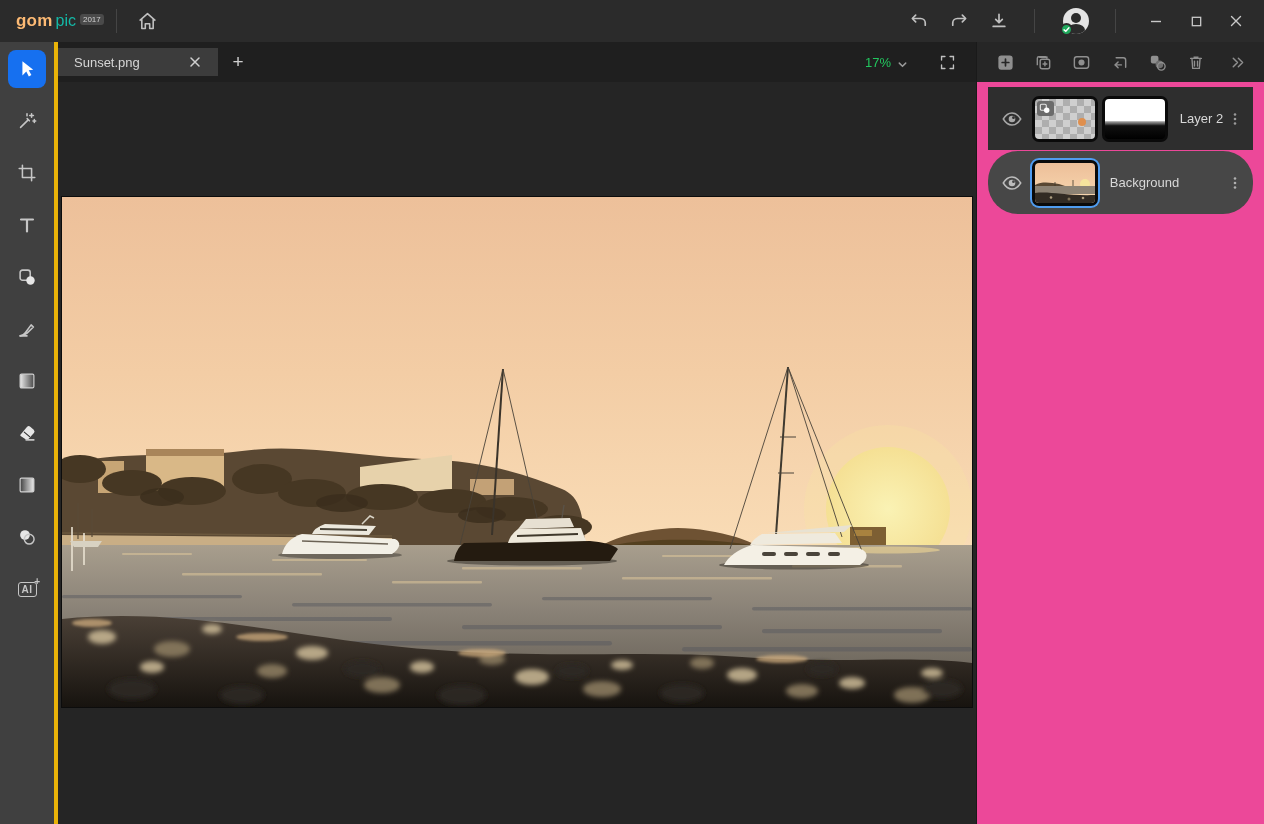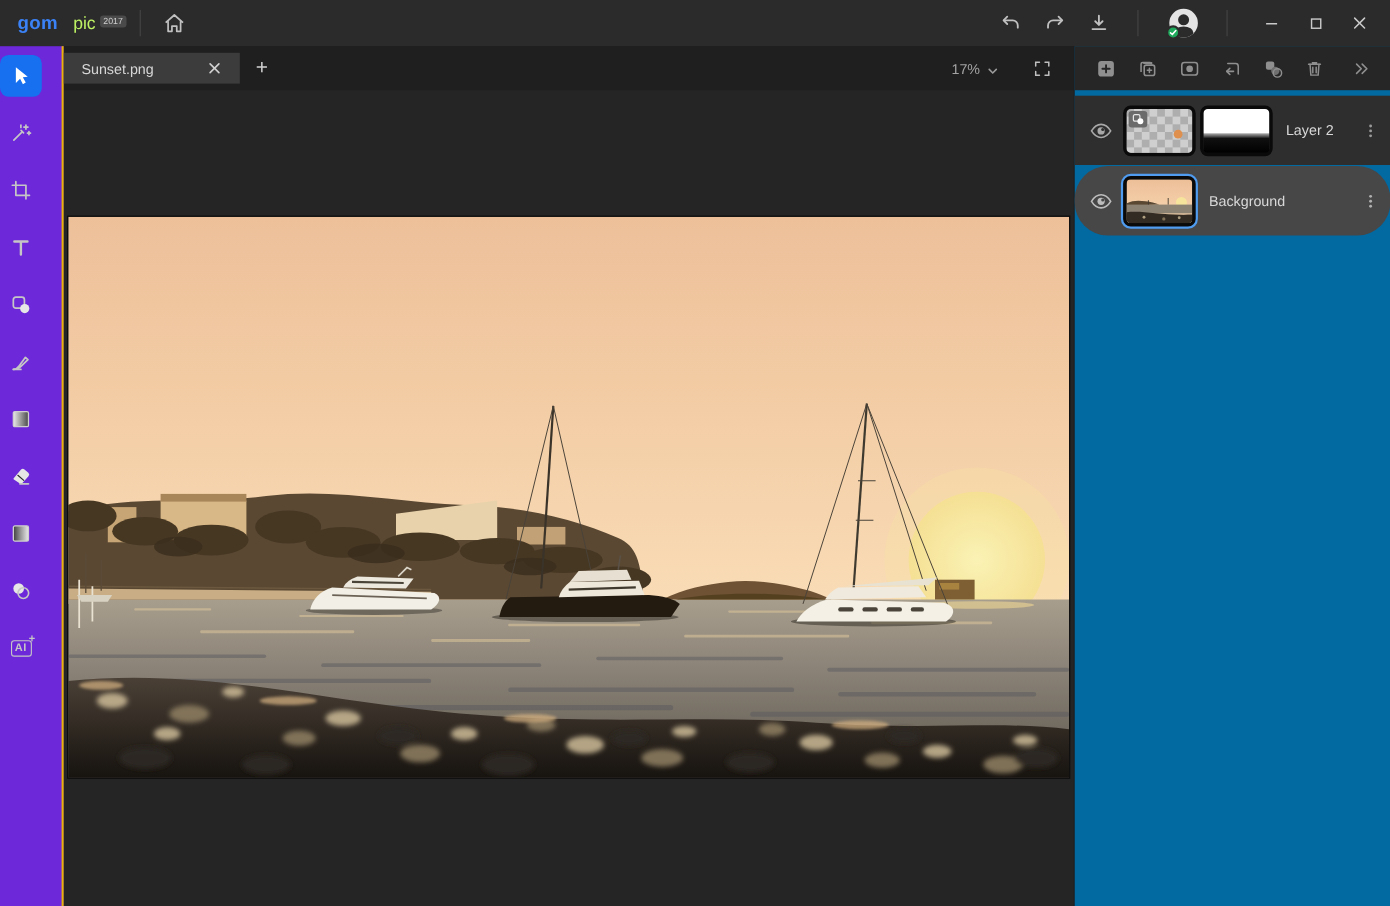--- a/index.html
+++ b/index.html
@@ -3,22 +3,22 @@
 <meta charset="utf-8">
 <style>
   * { margin:0; padding:0; box-sizing:border-box; }
   html,body { width:1264px; height:824px; overflow:hidden; background:#232323;
               font-family:"Liberation Sans", sans-serif; }
   .window { width:1264px; height:824px; display:flex; flex-direction:column; }
 
   
   .titlebar { height:42px; background:#2b2b2b; display:flex; align-items:center; flex:0 0 42px; }
   .brand { display:flex; align-items:baseline; margin-left:16px; }
-  .brand-gom { color:#3b82f6; font-weight:bold; font-size:17px; letter-spacing:0.2px; }
-  .brand-pic { color:#bef264; font-size:16px; margin-left:14px; font-weight:300; }
+  .brand-gom { color:#fdba74; font-weight:bold; font-size:17px; letter-spacing:0.2px; }
+  .brand-pic { color:#14b8a6; font-size:16px; margin-left:3px; font-weight:300; }
   .brand-badge { background:#4a4a4a; color:#cfcfcf; font-size:8px; border-radius:3px;
                  padding:1px 3px; margin-left:4px; transform:translateY(-4px); display:inline-block; }
   .tb-sep { width:1px; height:24px; background:#454545; margin:0 14px 0 12px; }
   .tb-btn { width:34px; height:34px; display:flex; align-items:center; justify-content:center;
             background:none; border:none; cursor:pointer; border-radius:4px; }
   .menu { display:flex; margin-left:18px; gap:8px; }
   .menu-item { color:#b4b4b4; font-size:13.5px; padding:6px 14px; cursor:pointer; border-radius:4px; }
   .tb-spacer { flex:1; }
   .tb-right { display:flex; align-items:center; margin-right:8px; gap:6px; }
   .avatar-wrap { position:relative; width:26px; height:26px; margin:0 8px; cursor:pointer; }
@@ -27,54 +27,54 @@
   .avatar .body { position:absolute; left:4px; top:16px; width:18px; height:12px; border-radius:50%; background:#2b2b2b; }
   .avatar-badge { position:absolute; left:-3px; bottom:-2px; width:13px; height:13px; border-radius:50%;
                   background:#1fa95c; border:2px solid #2b2b2b; display:flex; align-items:center; justify-content:center; }
   .winctl { display:flex; align-items:center; }
   .winctl .tb-btn { width:40px; }
 
   
   .main { flex:1; display:flex; min-height:0; }
 
   
-  .toolcol { width:58px; background:#6d28d9; border-right:2px solid #eab308; padding-top:8px;
-             display:flex; flex-direction:column; flex:0 0 58px; }
+  .toolcol { width:58px; background:#404040; border-right:4px solid #eab308; padding-top:8px;
+             display:flex; flex-direction:column; align-items:center; flex:0 0 58px; }
   .tool { width:38px; height:38px; margin-bottom:14px; border:none; background:none; border-radius:8px;
           display:flex; align-items:center; justify-content:center; cursor:pointer; }
   .tool.active { background:#1670f0; }
   .tool svg { stroke:#c6c6c6; }
   .tool.active svg { stroke:#ffffff; }
   .ai-box { border:1.6px solid #c6c6c6; border-radius:3px; color:#c6c6c6; font-size:10px; font-weight:bold;
             padding:1px 3px; position:relative; letter-spacing:0.5px; }
   .ai-plus { position:absolute; top:-7px; right:-5px; font-size:10px; color:#c6c6c6; font-weight:bold; }
 
   
   .editor { flex:1; display:flex; flex-direction:column; min-width:0; border-right:1px solid #1a1a1a; }
   .tabbar { height:40px; background:#1f1f1f; display:flex; align-items:center; flex:0 0 40px; }
   .tab { height:28px; width:160px; background:#3c3c3c; display:flex; align-items:center;
          padding:0 12px 0 16px; cursor:pointer; }
   .tab-label { color:#d6d6d6; font-size:13px; flex:1; }
   .tab-close { background:none; border:none; cursor:pointer; width:22px; height:22px; display:flex;
                align-items:center; justify-content:center; border-radius:3px; }
   .newtab { background:none; border:none; color:#cfcfcf; font-size:19px; width:40px; height:40px;
             cursor:pointer; display:flex; align-items:center; justify-content:center; }
   .tab-spacer { flex:1; }
-  .zoom-ctrl { display:flex; align-items:flex-end; gap:6px; color:#a3a3a3; font-size:13px;
+  .zoom-ctrl { display:flex; align-items:flex-end; gap:6px; color:#22c55e; font-size:13px;
                cursor:pointer; padding:4px 6px; border-radius:4px; }
   .fit-btn { background:none; border:none; cursor:pointer; width:34px; height:34px; margin:0 12px 0 16px;
              display:flex; align-items:center; justify-content:center; border-radius:4px; }
 
   .canvas { flex:1; background:#252525; position:relative; overflow:hidden; }
   .doc { position:absolute; left:4px; top:115px; width:910px; height:510px;
          outline:1px solid #0c0c0c; cursor:crosshair; }
   .doc svg { display:block; }
 
   
-  .layers { width:287px; background:#0369a1; display:flex; flex-direction:column; flex:0 0 287px; }
+  .layers { width:287px; background:#ec4899; display:flex; flex-direction:column; flex:0 0 287px;align-items:center; }
   .layers-toolbar { height:40px; background:#262626; display:flex; align-items:center;
                     padding:0 10px 0 12px; gap:4px; flex:0 0 40px; }
   .lt-btn { width:34px; height:30px; background:none; border:none; cursor:pointer; border-radius:4px;
             display:flex; align-items:center; justify-content:center; }
   .lt-flex { flex:1; }
   .layers-rows { padding-top:5px; }
   .layer-row { height:63px; background:#2e2e2e; display:flex; align-items:center; cursor:pointer;
                padding:0 6px 0 0; margin-bottom:1px; }
   .layer-row.selected { background:#474747;border-radius:30px; }
   .eye-btn { width:40px; height:40px; background:none; border:none; cursor:pointer;

